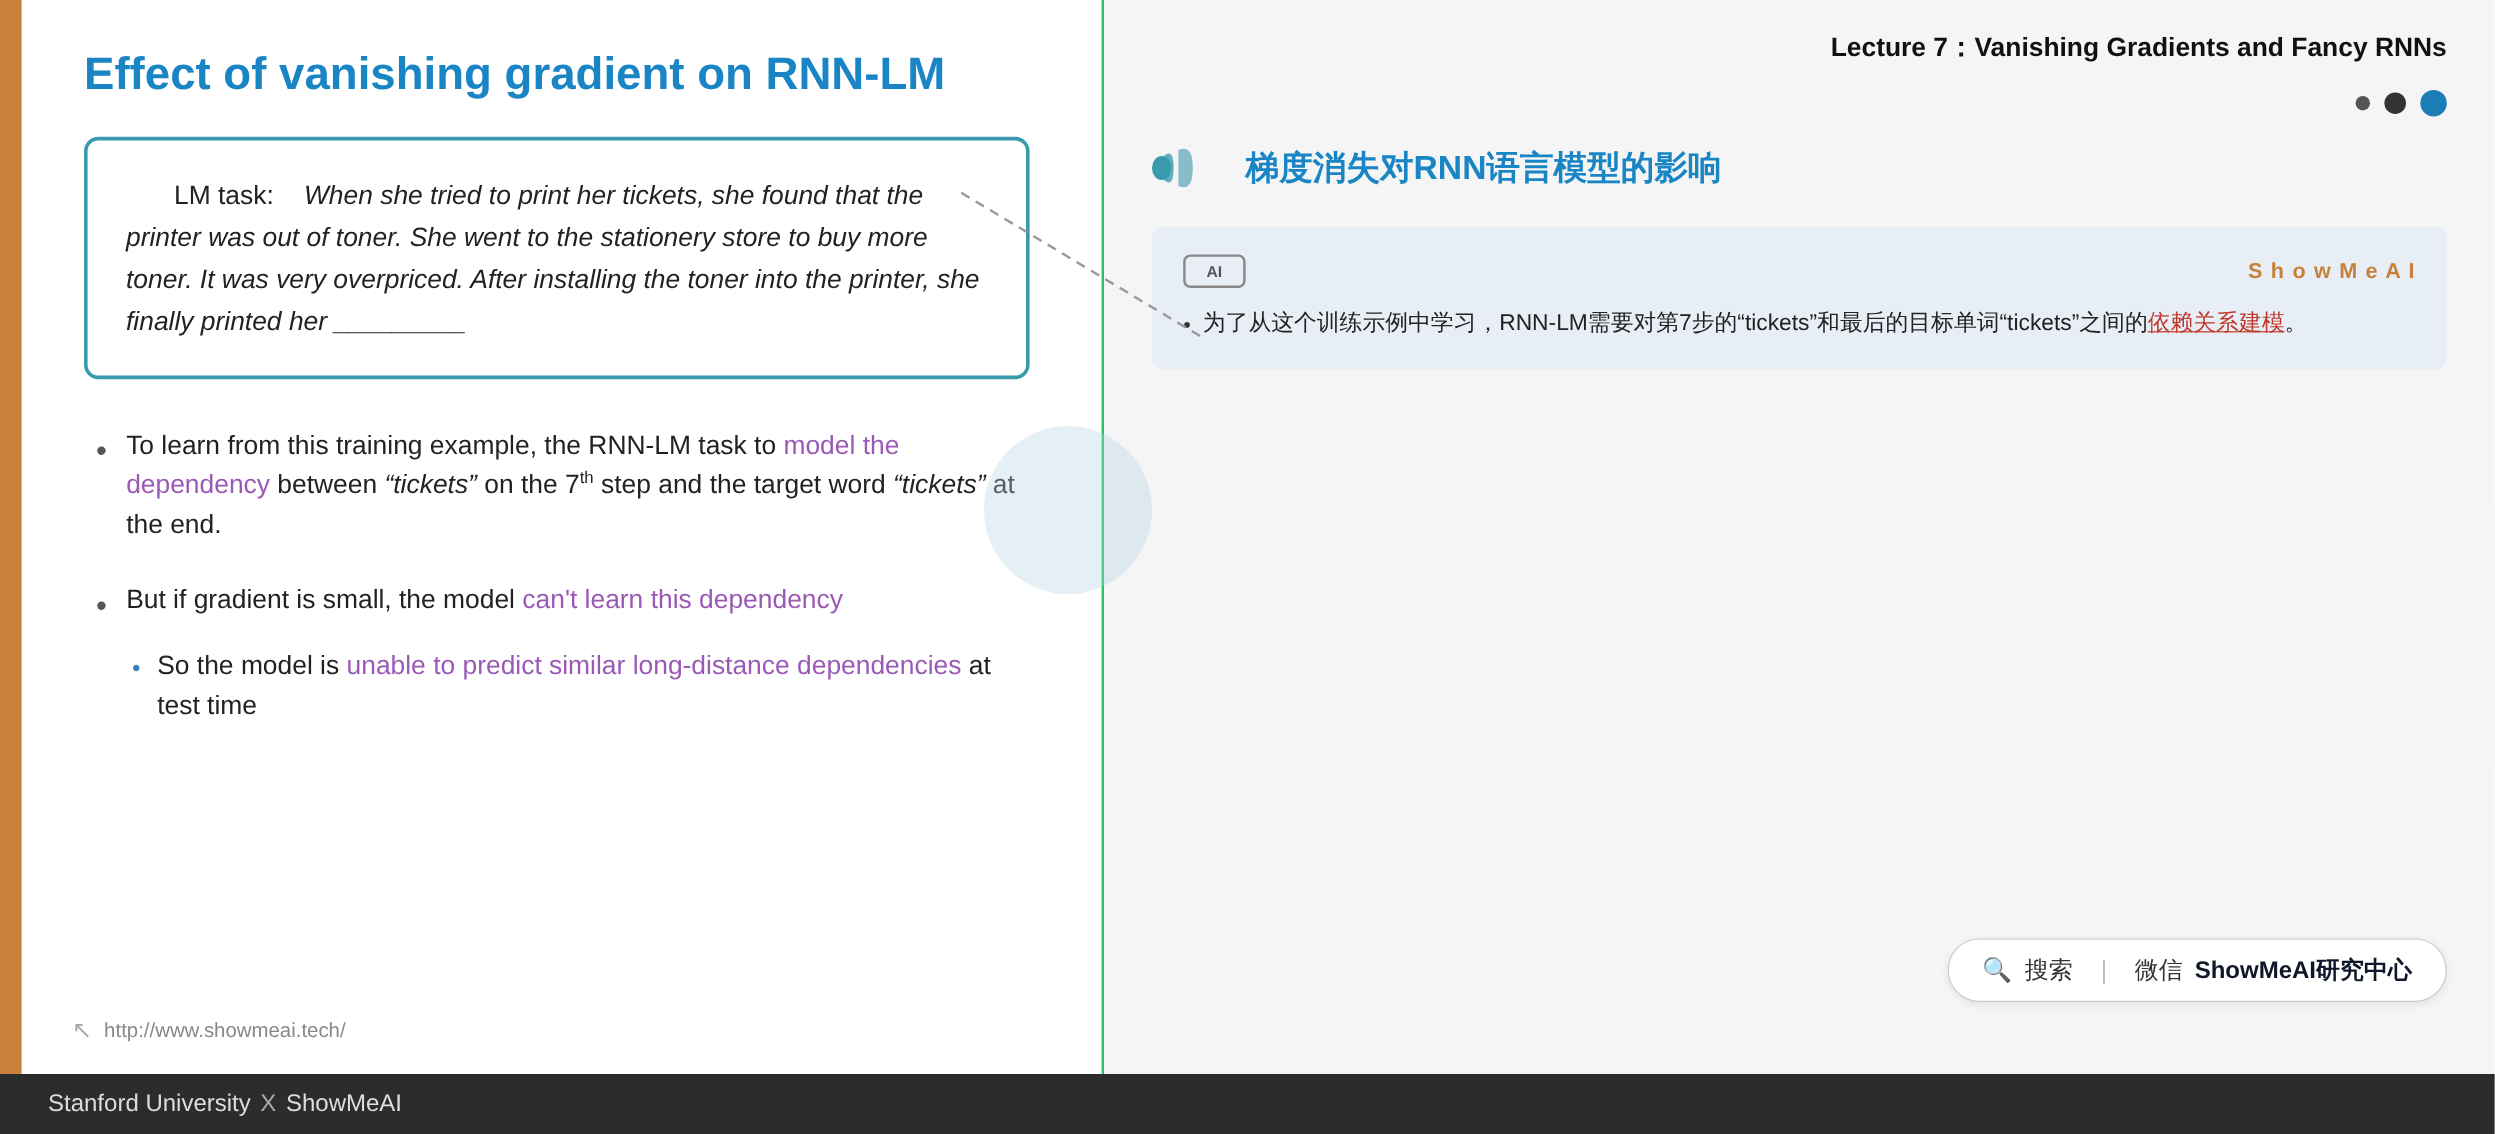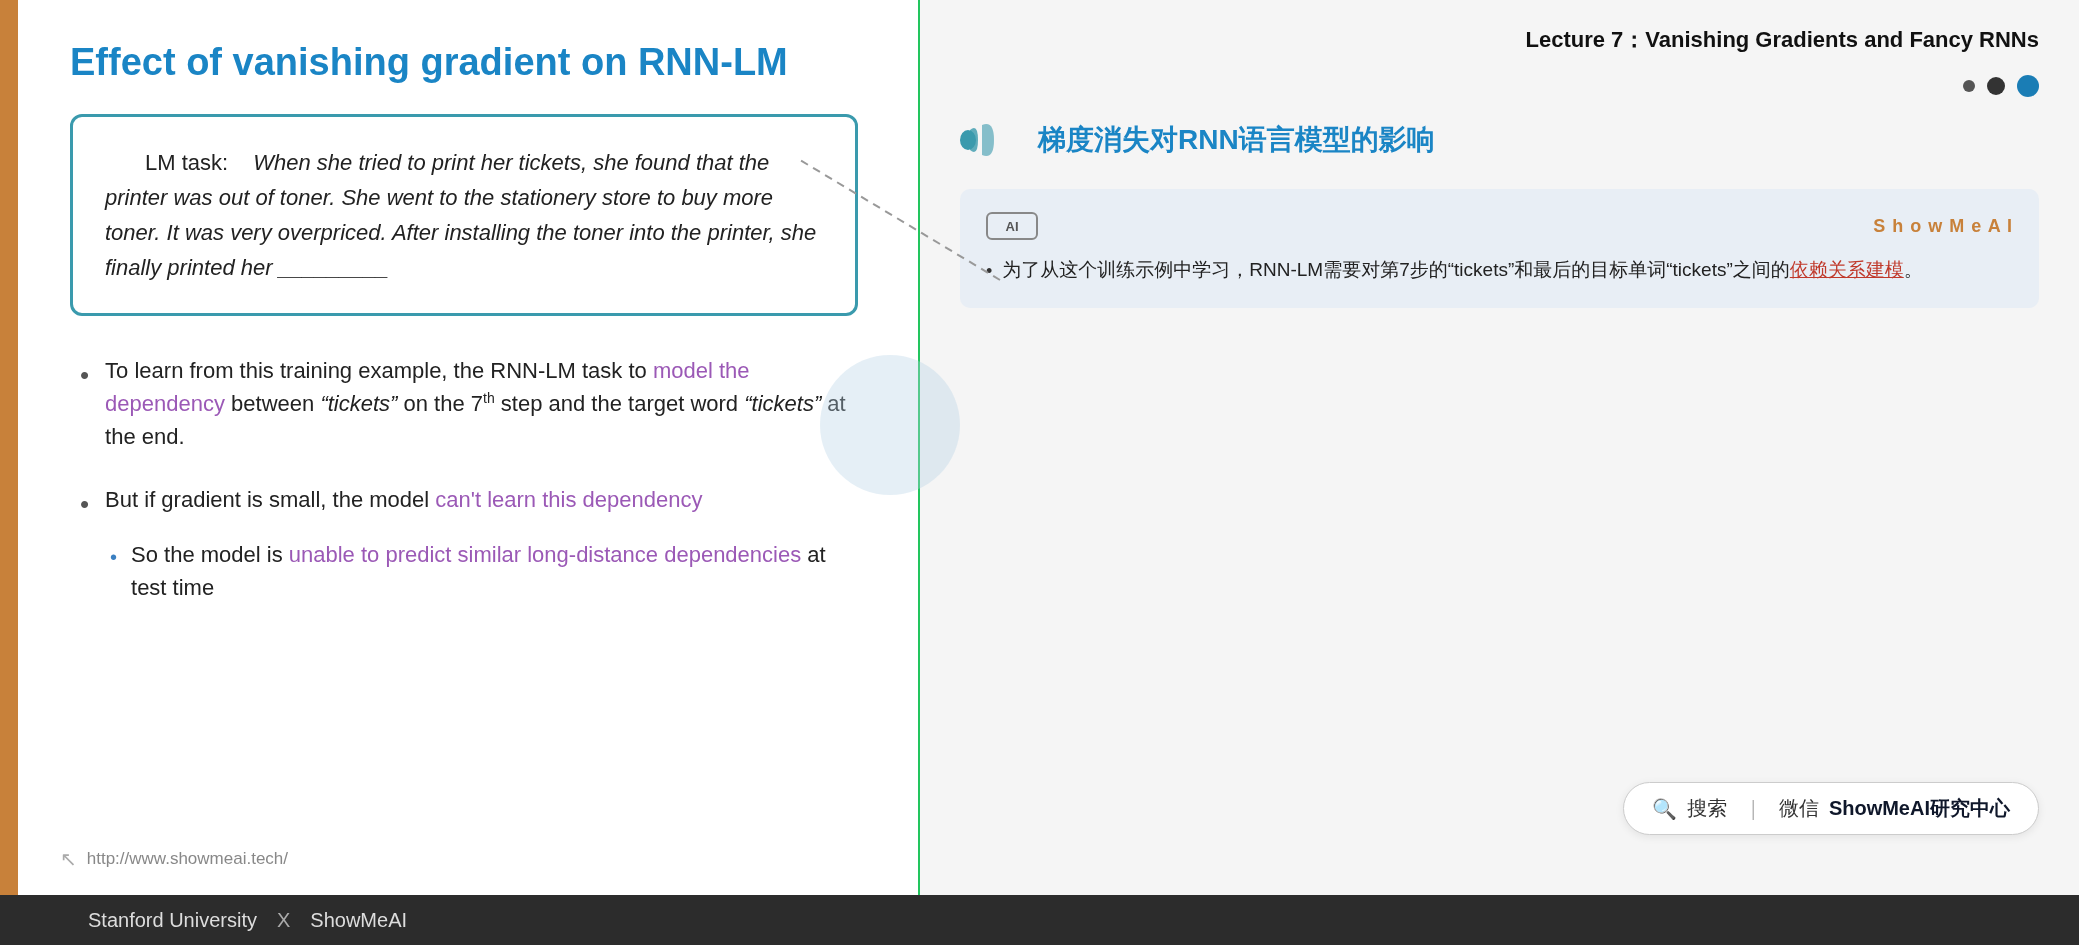--- a/index.html
+++ b/index.html
@@ -342,22 +342,21 @@
     .bottom-subtitle {
       color: #ccc;
       font-size: 18px;
     }
 
     .bottom-right {
       font-size: 20px;
       color: #ccc;
       display: flex;
       align-items: center;
-      gap: 12px;
-      margin-left: 48px;
+      gap: 0;
     }
 
     .stanford-text {
       color: #ddd;
     }
 
     .x-text {
       color: #aaa;
       margin: 0 8px;
     }

